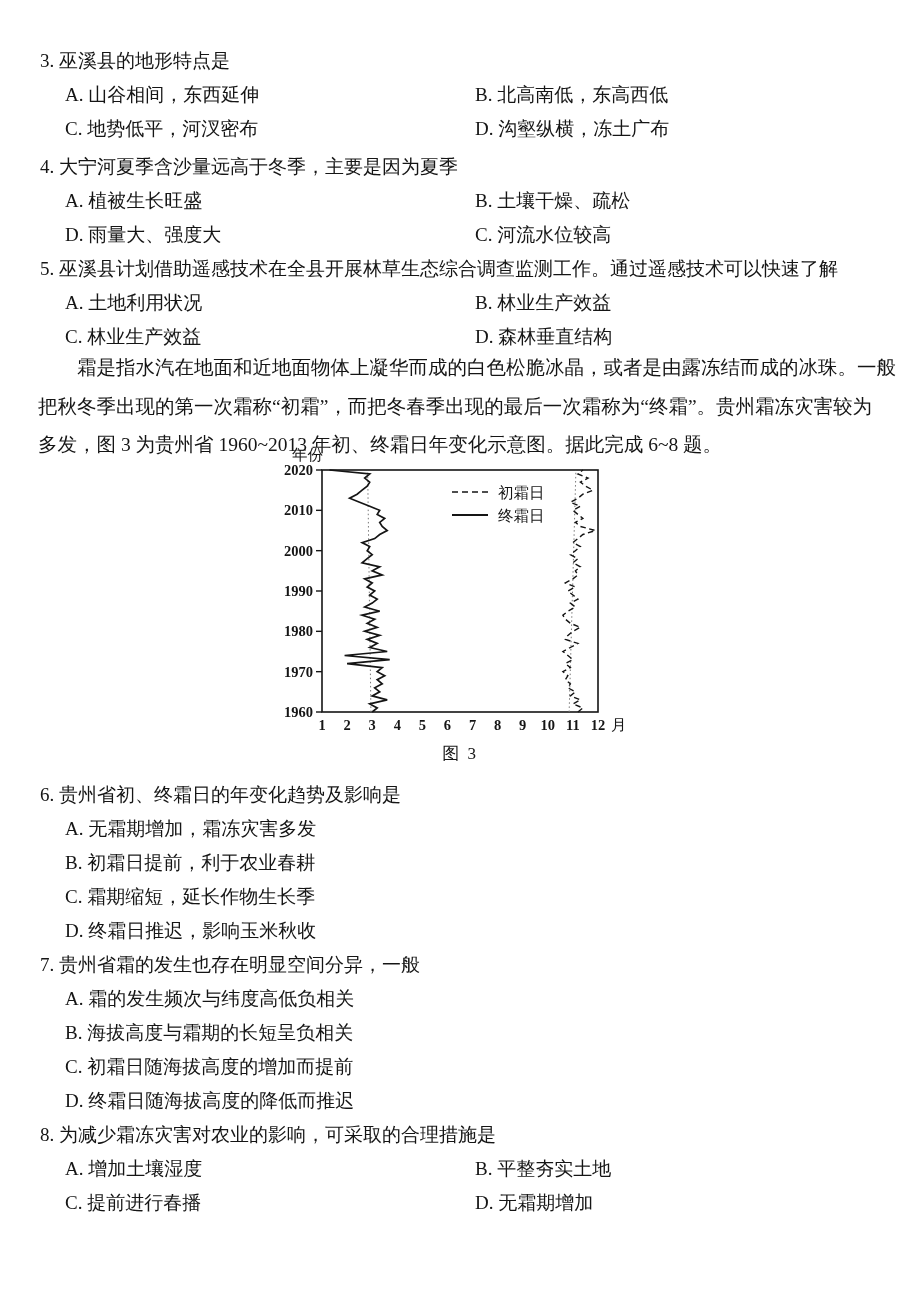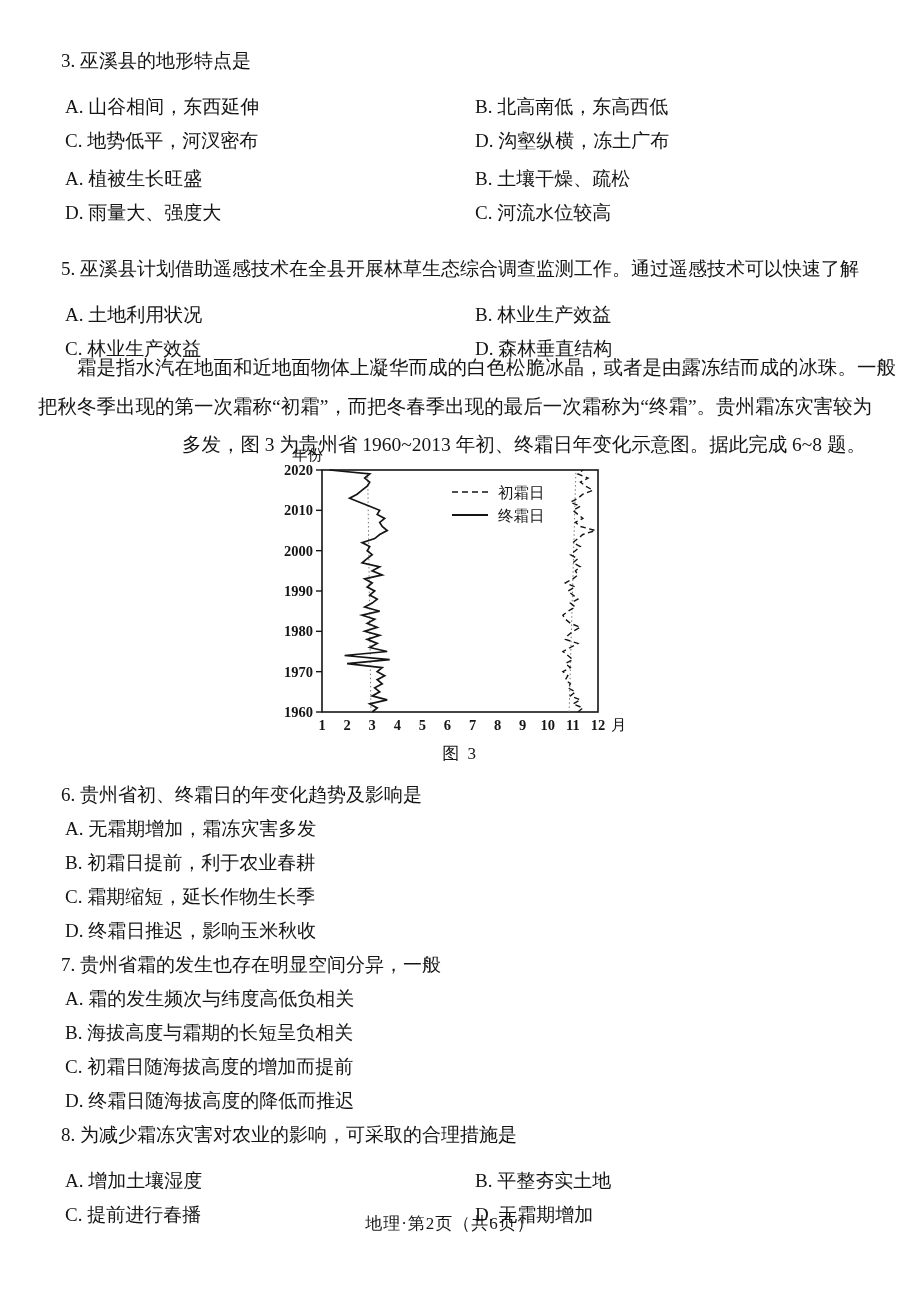--- a/index.html
+++ b/index.html
@@ -5,26 +5,26 @@
   html,body{margin:0;padding:0;background:#ffffff;}
   .page{
     position:relative;
     width:900px;height:1300px;
     background:#ffffff;
     font-family:"Liberation Serif","DejaVu Serif",serif;
     color:#151515;
     overflow:hidden;
   }
   .q{position:absolute;left:40px;width:850px;}
-  .stem{font-size:19px;line-height:34px;white-space:nowrap;margin-left:21px;}
-  .opts-2col{display:grid;grid-template-columns:410px 1fr;padding-left:25px;margin-top:12px;}
+  .stem{font-size:19px;line-height:34px;white-space:nowrap;}
+  .opts-2col{display:grid;grid-template-columns:410px 1fr;padding-left:25px;}
   .opts-1col{padding-left:25px;}
   .opt{font-size:19px;line-height:34px;white-space:nowrap;}
   .intro{position:absolute;left:38px;width:828px;}
-  .intro-line{font-size:19.5px;line-height:38.5px;white-space:nowrap;text-align:right;}
+  .intro-line{font-size:19.5px;line-height:38.5px;white-space:nowrap;}
   .intro-line.first{text-indent:2em;}
   .chart-wrap{position:absolute;left:272px;top:444px;width:376px;height:332px;}
   .fig-caption{
     position:absolute;left:50px;top:298px;width:276px;
     text-align:center;font-size:17px;letter-spacing:2px;
   }
   .tick{font-family:"Liberation Serif","DejaVu Serif",serif;font-size:14.5px;font-weight:bold;fill:#151515;}
   .axis{font-family:"Liberation Serif","DejaVu Serif",serif;font-size:15.5px;fill:#151515;}
   .legend{font-family:"Liberation Serif","DejaVu Serif",serif;font-size:15.5px;fill:#151515;}
   .footer{
@@ -41,20 +41,21 @@
     <div class="stem">3. 巫溪县的地形特点是</div>
     <div class="opts-2col">
       <div class="opt">A. 山谷相间，东西延伸</div>
       <div class="opt">B. 北高南低，东高西低</div>
       <div class="opt">C. 地势低平，河汊密布</div>
       <div class="opt">D. 沟壑纵横，冻土广布</div>
     </div>
   </section>
 
   <section class="q" style="top:150px">
+    <div class="stem">4. 大宁河夏季含沙量远高于冬季，主要是因为夏季</div>
     <div class="opts-2col">
       <div class="opt">A. 植被生长旺盛</div>
       <div class="opt">B. 土壤干燥、疏松</div>
       <div class="opt">D. 雨量大、强度大</div>
       <div class="opt">C. 河流水位较高</div>
     </div>
   </section>
 
   <section class="q" style="top:252px">
     <div class="stem">5. 巫溪县计划借助遥感技术在全县开展林草生态综合调查监测工作。通过遥感技术可以快速了解</div>
@@ -138,15 +139,14 @@
   <section class="q" style="top:1118px">
     <div class="stem">8. 为减少霜冻灾害对农业的影响，可采取的合理措施是</div>
     <div class="opts-2col">
       <div class="opt">A. 增加土壤湿度</div>
       <div class="opt">B. 平整夯实土地</div>
       <div class="opt">C. 提前进行春播</div>
       <div class="opt">D. 无霜期增加</div>
     </div>
   </section>
 
-  <div class="footer">地理·第2页（共6页）</div>
 
 </div>
 
 </body></html>

